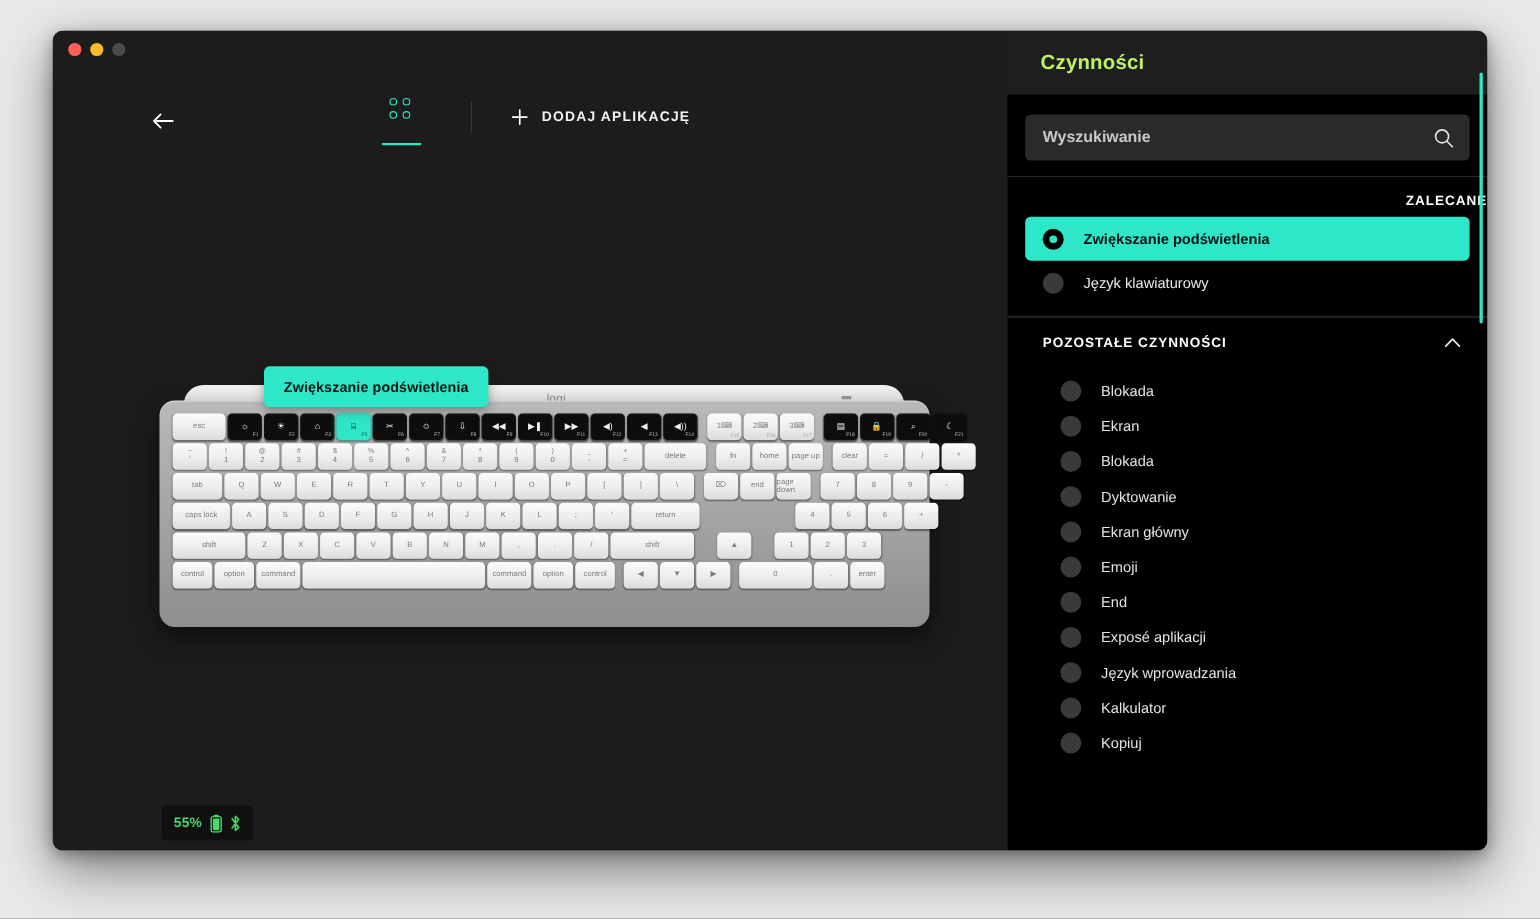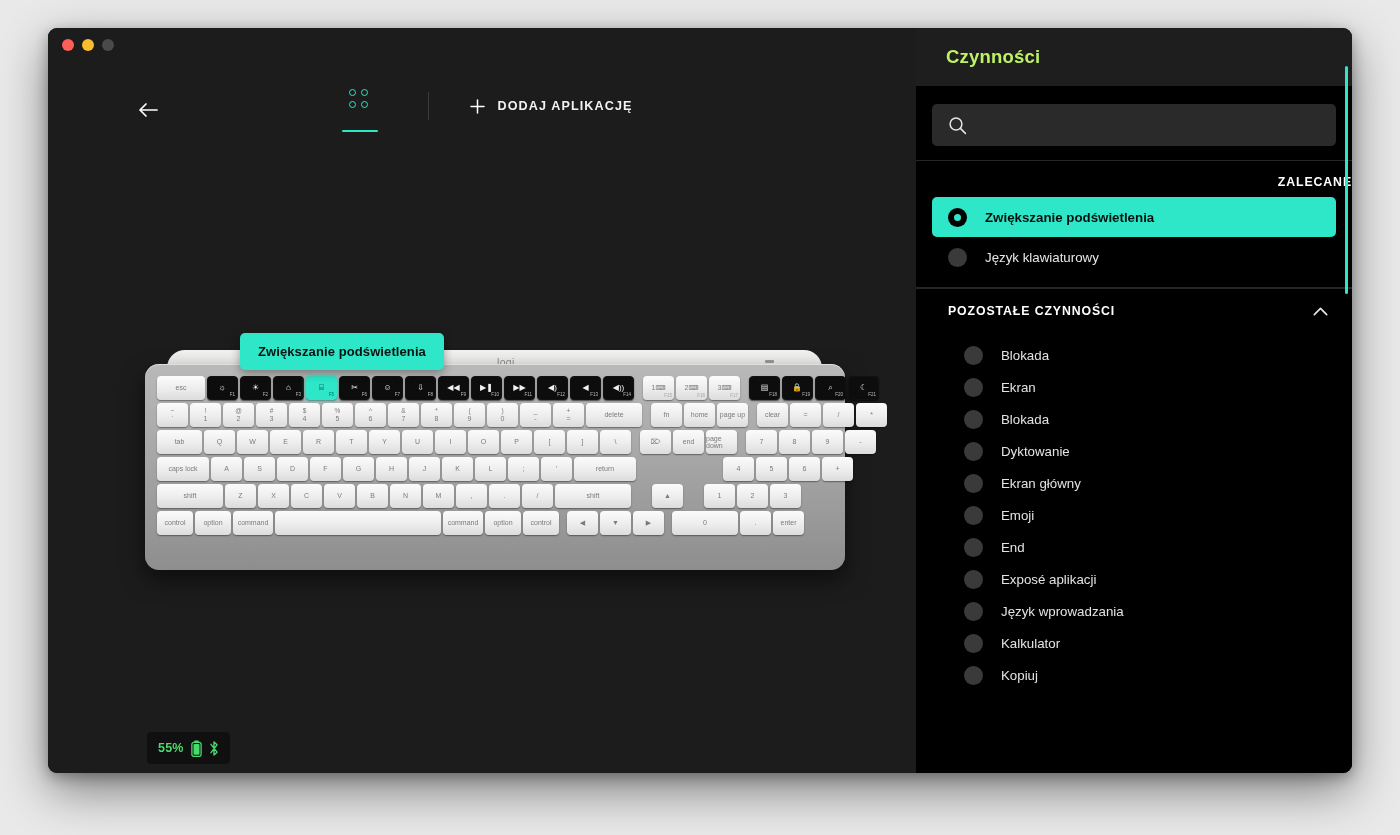--- a/index.html
+++ b/index.html
@@ -42,21 +42,21 @@
   #back-button {
     position: absolute; left: 82px; top: 66px;
     width: 36px; height: 32px;
     display: flex; align-items: center; justify-content: center;
     cursor: pointer;
   }
 
   #toolbar-center {
     position: absolute; left: 0; top: 58px; width: 868px;
     display: flex; align-items: center; justify-content: center;
-    gap: 12px;
+    gap: 7px;
   }
   #grid-tab {
     width: 56px; height: 46px;
     display: flex; flex-direction: column; align-items: center;
     justify-content: flex-start; cursor: pointer;
     position: relative;
   }
   #grid-icon-dots {
     display: grid; grid-template-columns: 9px 9px; grid-template-rows: 9px 9px;
     gap: 3px; margin-top: 3px;
@@ -692,20 +692,21 @@
 
   <div id="sidebar">
     <div id="sidebar-header">
       <span id="sidebar-title">Czynności</span>
     </div>
 
     <div id="sidebar-scroll">
 
       <div id="search-section">
         <div id="search-box">
+          <input id="search-input" type="text" placeholder="Wyszukiwanie" style="">
           <svg width="19" height="19" viewBox="0 0 19 19">
             <circle cx="8" cy="8" r="5.9" fill="none" stroke="#e6e6e6" stroke-width="1.5"></circle>
             <path d="M12.4 12.4 L17.4 17.4" stroke="#e6e6e6" stroke-width="1.5" stroke-linecap="round"></path>
           </svg>
         </div>
       </div>
 
       <div class="sb-sep"></div>
 
       <div class="sec-recommended">

